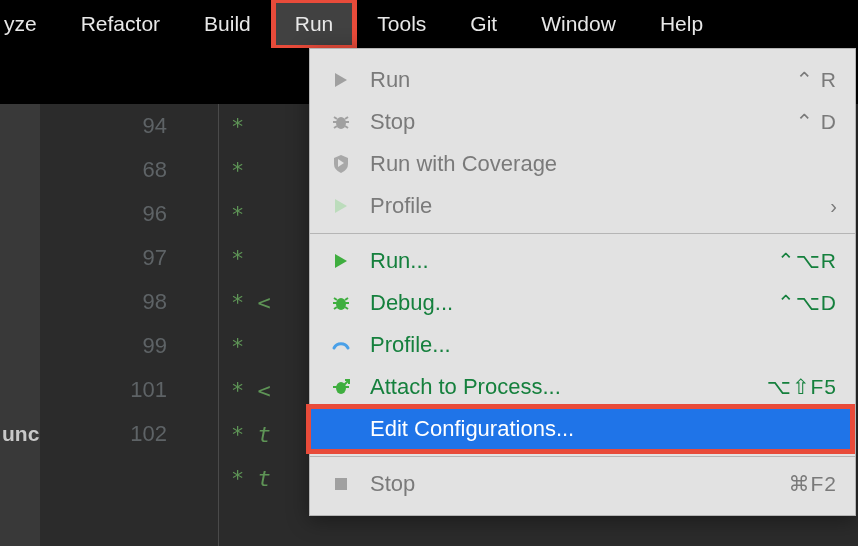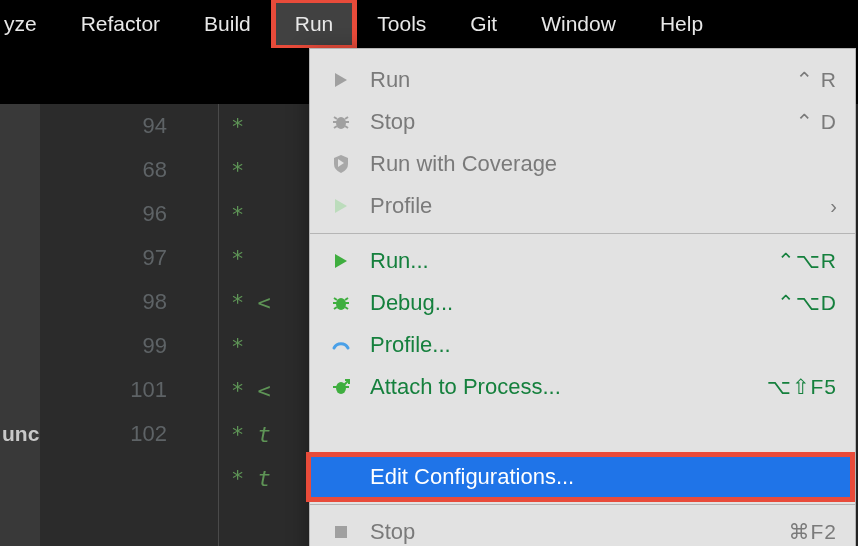--- a/index.html
+++ b/index.html
@@ -129,21 +129,21 @@
 }
 .menu-item.highlighted::after {
   content: "";
   position: absolute;
   left: 0; right: 4px;
   height: 42px;
   outline: 5px solid #e84b3a;
   outline-offset: -1px;
   pointer-events: none;
 }
-.menu-item.highlighted { position: relative; margin-top: 48px; }
+.menu-item.highlighted { position: relative; }
 .menu-icon {
   width: 30px;
   display: flex;
   justify-content: center;
   margin-right: 14px;
 }
 .menu-icon svg { display: block; }
 .menu-label { flex: 1; }
 .menu-shortcut {
   font-size: 21px;

